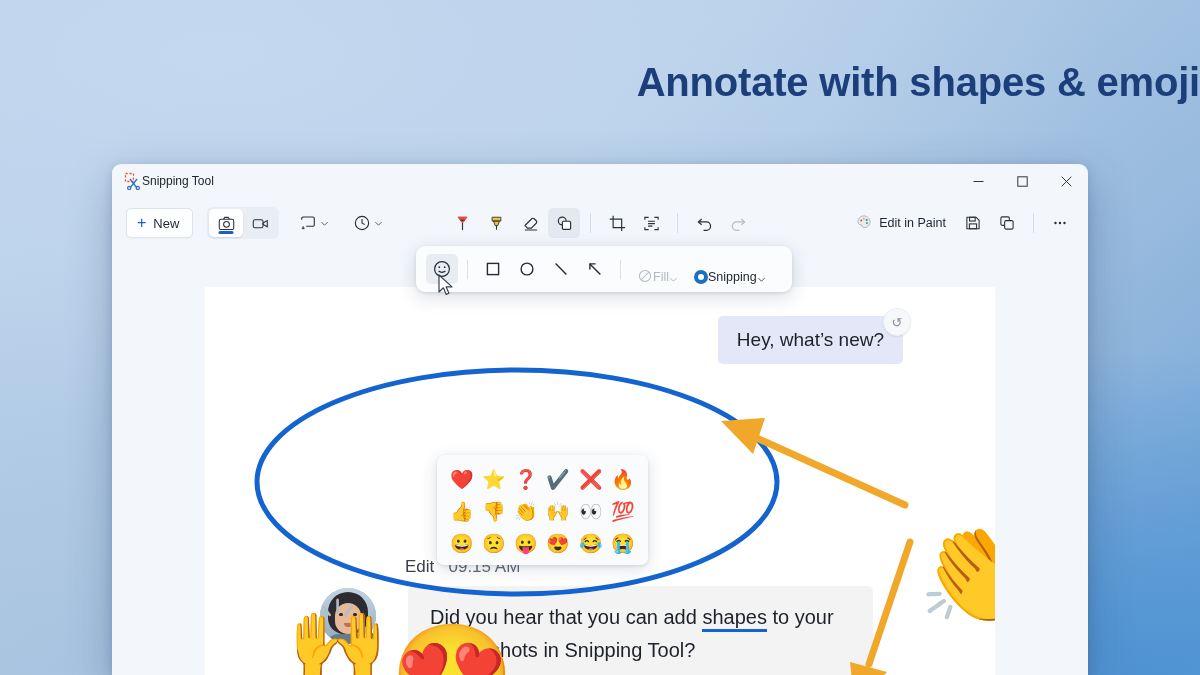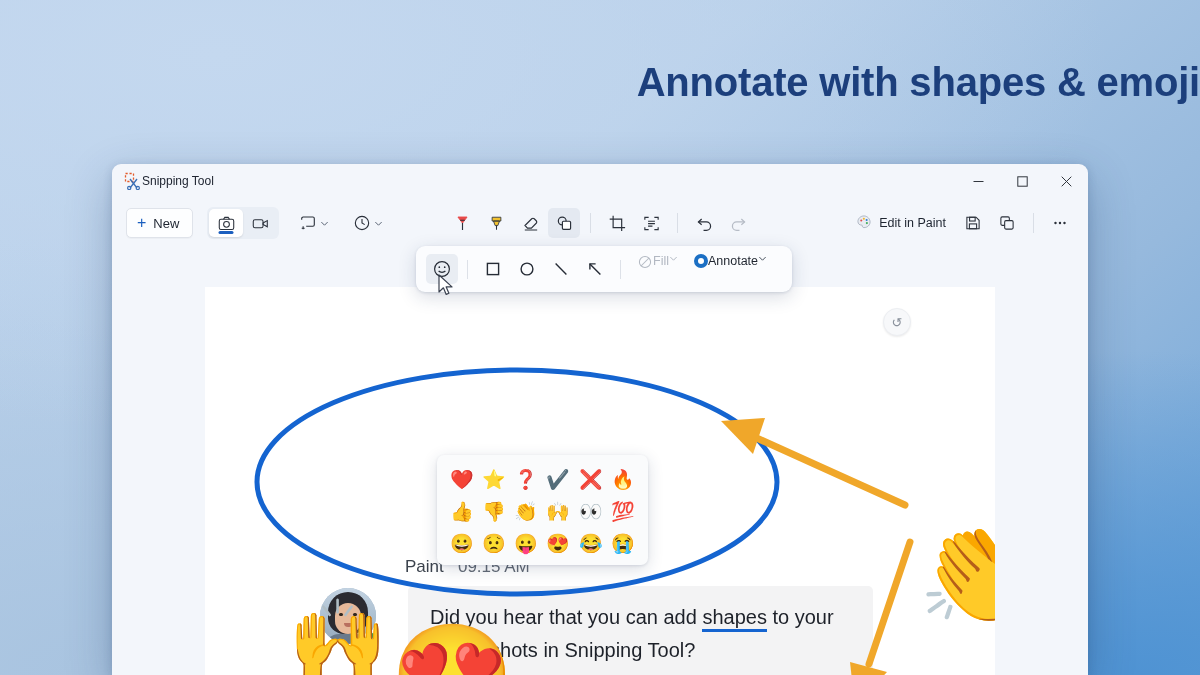--- a/index.html
+++ b/index.html
@@ -114,21 +114,21 @@
     display: flex; align-items: center; padding: 0 10px; gap: 2px;
     z-index: 6;
   }
   .fbtn {
     width: 32px; height: 30px; border-radius: 5px;
     display: flex; align-items: center; justify-content: center; color: #262c36;
   }
   .fbtn.sel { background: #e9edf3; }
   .fsep { width: 1px; height: 19px; background: #dde1e8; margin: 0 7px; }
   .fopt {
-    display: flex; align-items: flex-start; height: 30px; padding: 0 7px;
+    display: flex; align-items: flex-end; height: 30px; padding: 0 7px;
     font-size: 12.5px; border-radius: 5px;
   }
   .fopt.dim { color: #b2b8c2; }
   .fopt.on { color: #1f252f; }
   .ocircle {
     width: 14px; height: 14px; border-radius: 50%;
     border: 4px solid #1b6fc4; background: #fff;
   }
   .cursor {
     position: absolute; left: 325px; top: 110px; z-index: 9;
@@ -384,24 +384,25 @@
           <circle cx="5" cy="10" r="1.35"></circle>
             <circle cx="10" cy="10" r="1.35"></circle>
             <circle cx="15" cy="10" r="1.35"></circle>
         </svg>
       </span>
     </div>
   </div>
 
   <div class="canvas">
 
+    <div class="bubble-right">Hey, what’s new?</div>
     <div class="reactchip">↺</div>
 
     <div class="sender">
-      <b>Paint</b>
+      <b>Edit</b>
       &nbsp;&nbsp;<span>09:15 AM</span>
     </div>
 
     <div class="avatar">
       <span class="av-sky"></span>
         <span class="av-hair"></span>
         <span class="av-bang"></span>
       <span class="av-face"></span>
         <span class="av-eye1"></span>
         <span class="av-eye2"></span>
@@ -499,21 +500,21 @@
           <circle cx="10" cy="10" r="7" fill="none" stroke="#b2b8c2" stroke-width="1.3"></circle>
           <path d="M5 15 L15 5" stroke="#b2b8c2" stroke-width="1.3"></path>
         </svg>
       <span>Fill</span>
       <svg width="9" height="9" viewBox="0 0 10 10">
           <path d="M1.5 3.4 L5 6.9 L8.5 3.4" fill="none" stroke="#b2b8c2" stroke-width="1.1"></path>
         </svg>
     </span>
     <span class="fopt on">
       <span class="ocircle"></span>
-      <span>Annotate</span>
+      <span>Snipping</span>
       <svg width="9" height="9" viewBox="0 0 10 10">
           <path d="M1.5 3.4 L5 6.9 L8.5 3.4" fill="none" stroke="#4a535f" stroke-width="1.1"></path>
         </svg>
     </span>
   </div>
 
   <span class="cursor">
     <svg width="18" height="24" viewBox="0 0 18 24">
       <path d="M2 1 L2 18 L6.4 13.8 L9.2 20.4 L11.9 19.2 L9.2 12.9 L15 12.9 Z" fill="#fff" stroke="#3b4250" stroke-width="1.2" stroke-linejoin="round"></path>
     </svg>

